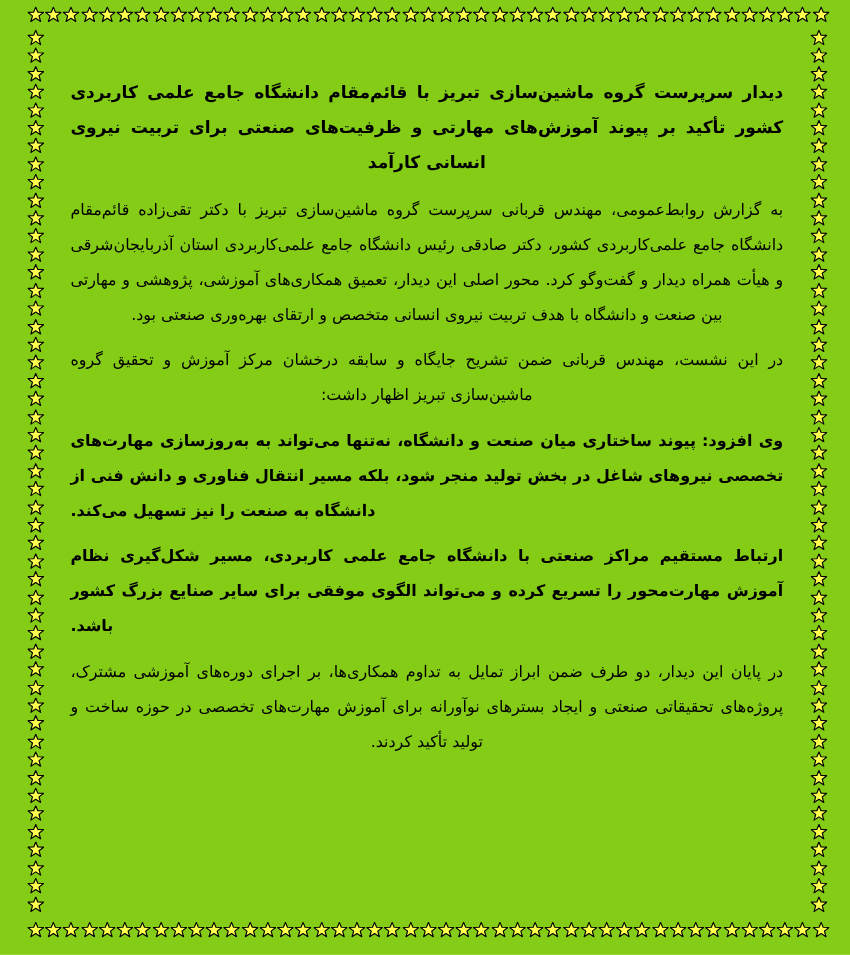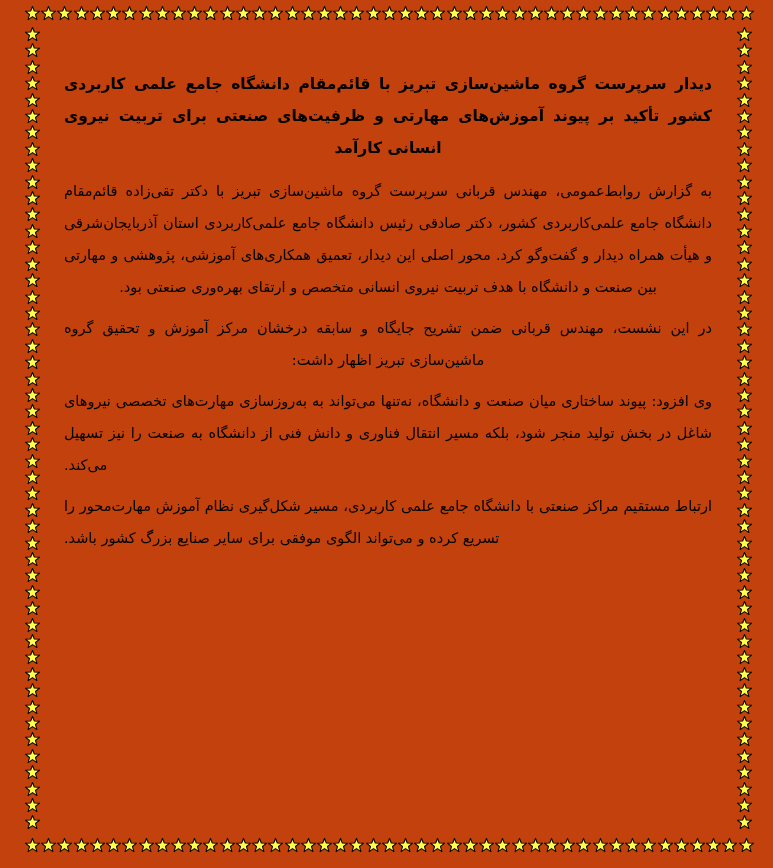--- a/index.html
+++ b/index.html
@@ -2,21 +2,21 @@
 <html lang="fa"><head>
 <meta charset="utf-8">
 <style>
   html, body { margin: 0; padding: 0; }
   body {
     width: 773px; height: 868px;
     background: #ffffff;
     overflow: hidden;
     font-family: "DejaVu Sans", sans-serif;
   }
-  .page { position: relative; width: 773px; height: 868px; background: #c2410c; }
+  .page { position: relative; width: 773px; height: 868px; background: #84cc16; }
 
   
   .star-row {
     position: absolute; left: 25px; width: 729px;
     display: flex; justify-content: space-between;
   }
   .star-row.top { top: 6px; }
   .star-row.bottom { top: 838px; }
   .star-col {
     position: absolute; top: 27px; height: 803px;
@@ -34,21 +34,21 @@
   .doc-title {
     font-size: 15.5px; font-weight: bold;
     line-height: 32px; margin: 0 0 11px 0;
     text-align: justify; text-align-last: center;
   }
   .para {
     font-size: 14.5px; font-weight: normal;
     line-height: 32px; margin: 0 0 9px 0;
     text-align: justify; text-align-last: center;
   }
-  .para.last-left { text-align-last: left; }
+  .para.last-left { text-align-last: left; font-weight: bold; }
 </style>
 </head>
 <body>
 
 <div class="page">
 
   <div class="star-row top">
       <svg class="star" viewBox="0 0 24 24">
         <path d="M12,0.8 L14.94,7.95 L23.41,8.29 L16.76,13.55 L19.05,21.71 L12,17 L4.95,21.71 L7.24,13.55 L0.59,8.29 L9.06,7.95 Z" fill="#ffff4d" stroke="#000000" stroke-width="1.7" stroke-linejoin="round"></path>
       </svg>
@@ -620,15 +620,16 @@
         <path d="M12,0.8 L14.94,7.95 L23.41,8.29 L16.76,13.55 L19.05,21.71 L12,17 L4.95,21.71 L7.24,13.55 L0.59,8.29 L9.06,7.95 Z" fill="#ffff4d" stroke="#000000" stroke-width="1.7" stroke-linejoin="round"></path>
       </svg>
     </div>
 
   <div class="content">
     <h1 class="doc-title">دیدار سرپرست گروه ماشین‌سازی تبریز با قائم‌مقام دانشگاه جامع علمی کاربردی کشور  تأکید بر پیوند آموزش‌های مهارتی و ظرفیت‌های صنعتی برای تربیت نیروی انسانی کارآمد</h1>
     <p class="para">به گزارش روابط‌عمومی، مهندس قربانی سرپرست گروه ماشین‌سازی تبریز با دکتر تقی‌زاده قائم‌مقام دانشگاه جامع علمی‌کاربردی کشور، دکتر صادقی رئیس دانشگاه جامع علمی‌کاربردی استان آذربایجان‌شرقی و هیأت همراه دیدار و گفت‌وگو کرد. محور اصلی این دیدار، تعمیق همکاری‌های آموزشی، پژوهشی و مهارتی بین صنعت و دانشگاه با هدف تربیت نیروی انسانی متخصص و ارتقای بهره‌وری صنعتی بود.</p>
     <p class="para">در این نشست، مهندس قربانی ضمن تشریح جایگاه و سابقه درخشان مرکز آموزش و تحقیق گروه ماشین‌سازی تبریز اظهار داشت:</p>
     <p class="para last-left">وی افزود: پیوند ساختاری میان صنعت و دانشگاه، نه‌تنها می‌تواند به به‌روزسازی مهارت‌های تخصصی نیروهای شاغل در بخش تولید منجر شود، بلکه مسیر انتقال فناوری و دانش فنی از دانشگاه به صنعت را نیز تسهیل می‌کند.</p>
     <p class="para last-left">ارتباط مستقیم مراکز صنعتی با دانشگاه جامع علمی کاربردی، مسیر شکل‌گیری نظام آموزش مهارت‌محور را تسریع کرده و می‌تواند الگوی موفقی برای سایر صنایع بزرگ کشور باشد.</p>
+    <p class="para">در پایان این دیدار، دو طرف ضمن ابراز تمایل به تداوم همکاری‌ها، بر اجرای دوره‌های آموزشی مشترک، پروژه‌های تحقیقاتی صنعتی و ایجاد بسترهای نوآورانه برای آموزش مهارت‌های تخصصی در حوزه ساخت و تولید تأکید کردند.</p>
   </div>
 
 </div>
 
 </body></html>

